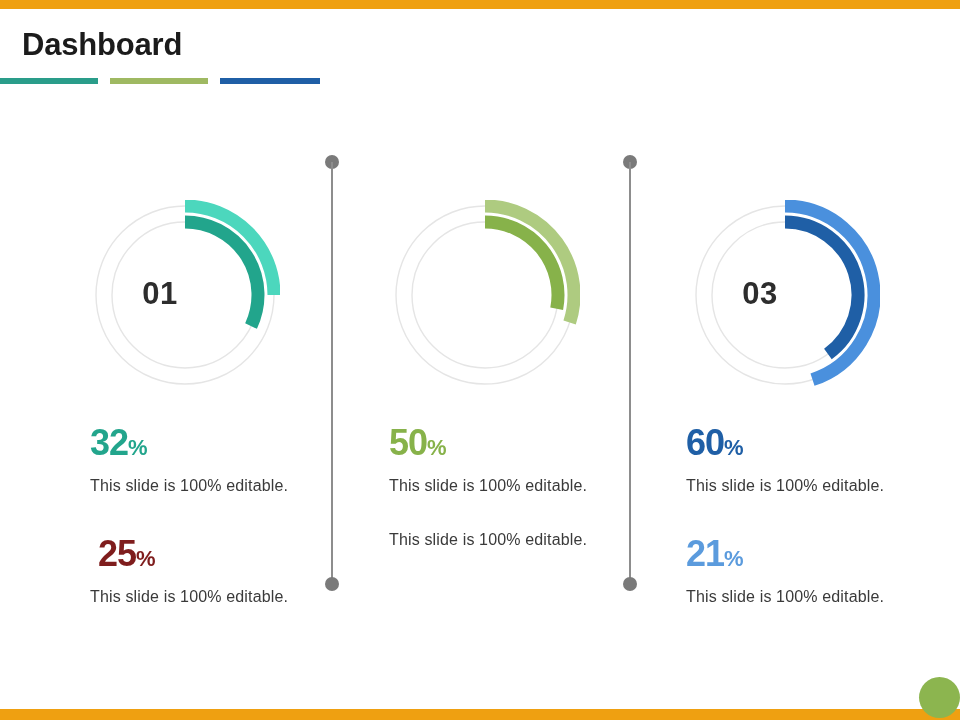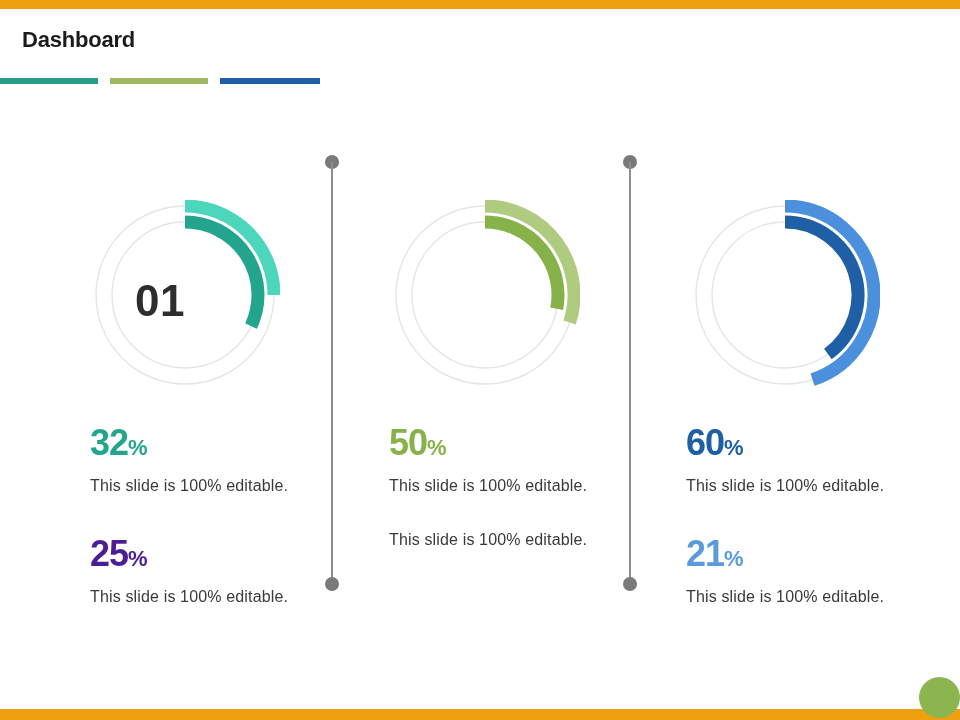--- a/index.html
+++ b/index.html
@@ -35,21 +35,21 @@
     left: 919px; top: 677px;
     width: 41px; height: 41px;
     border-radius: 50%;
     background: #8cb54f;
   }
 
   
   .page-title {
     position: absolute;
     left: 22px; top: 27px;
-    font-size: 22px;
+    font-size: 31px;
     font-weight: bold;
     color: #1b1b1b;
     letter-spacing: -0.2px;
   }
 
   .title-rules {
     position: absolute;
     left: 0px; top: 78px;
     width: 330px; height: 6px;
   }
@@ -101,21 +101,21 @@
   .gauge.g3 { left: 690px; }
 
   .gauge svg { display: block; }
 
   .gauge-label {
     position: absolute;
     left: 0;
     top: 76px;
     width: 140px;
     text-align: center;
-    font-size: 44px;
+    font-size: 31px;
     font-weight: bold;
     color: #2d2d2d;
     letter-spacing: 0.5px;
   }
 
   
   .stats {
     position: absolute;
     width: 280px;
   }
@@ -187,31 +187,32 @@
   </svg>
 </div>
 
 <div class="gauge g3">
   <svg width="190" height="190" viewBox="0 0 190 190">
     <circle cx="95" cy="95" r="89" fill="none" stroke="#e5e5e5" stroke-width="1.4"></circle>
     <circle cx="95" cy="95" r="73" fill="none" stroke="#e5e5e5" stroke-width="1.4"></circle>
     <path id="g3-outer" fill="none" stroke-width="13" stroke-linecap="butt" d="M 95.00 6.00 A 89 89 0 0 1 122.50 179.64" stroke="#4a90dd"></path>
     <path id="g3-inner" fill="none" stroke-width="13" stroke-linecap="butt" d="M 95.00 22.00 A 73 73 0 0 1 137.91 154.06" stroke="#1f5fa6"></path>
   </svg>
+  <div class="gauge-label">03</div>
 </div>
 
 <div class="stats c1">
   <div class="stat-block">
     <div class="stat-value" id="c1s1" style="color: rgb(34, 165, 140);">
       <span>32</span><span class="pct">%</span>
     </div>
     <div class="stat-desc">This slide is 100% editable.</div>
   </div>
   <div class="stat-block">
-    <div class="stat-value" id="c1s2" style="color: #4c1d95;">
+    <div class="stat-value" id="c1s2" style="color: #7f1d1d; margin-left: 8px;">
       <span>25</span><span class="pct">%</span>
     </div>
     <div class="stat-desc">This slide is 100% editable.</div>
   </div>
 </div>
 
 <div class="stats c2">
   <div class="stat-block">
     <div class="stat-value" id="c2s1" style="color: rgb(135, 178, 74);">
       <span>50</span><span class="pct">%</span>

